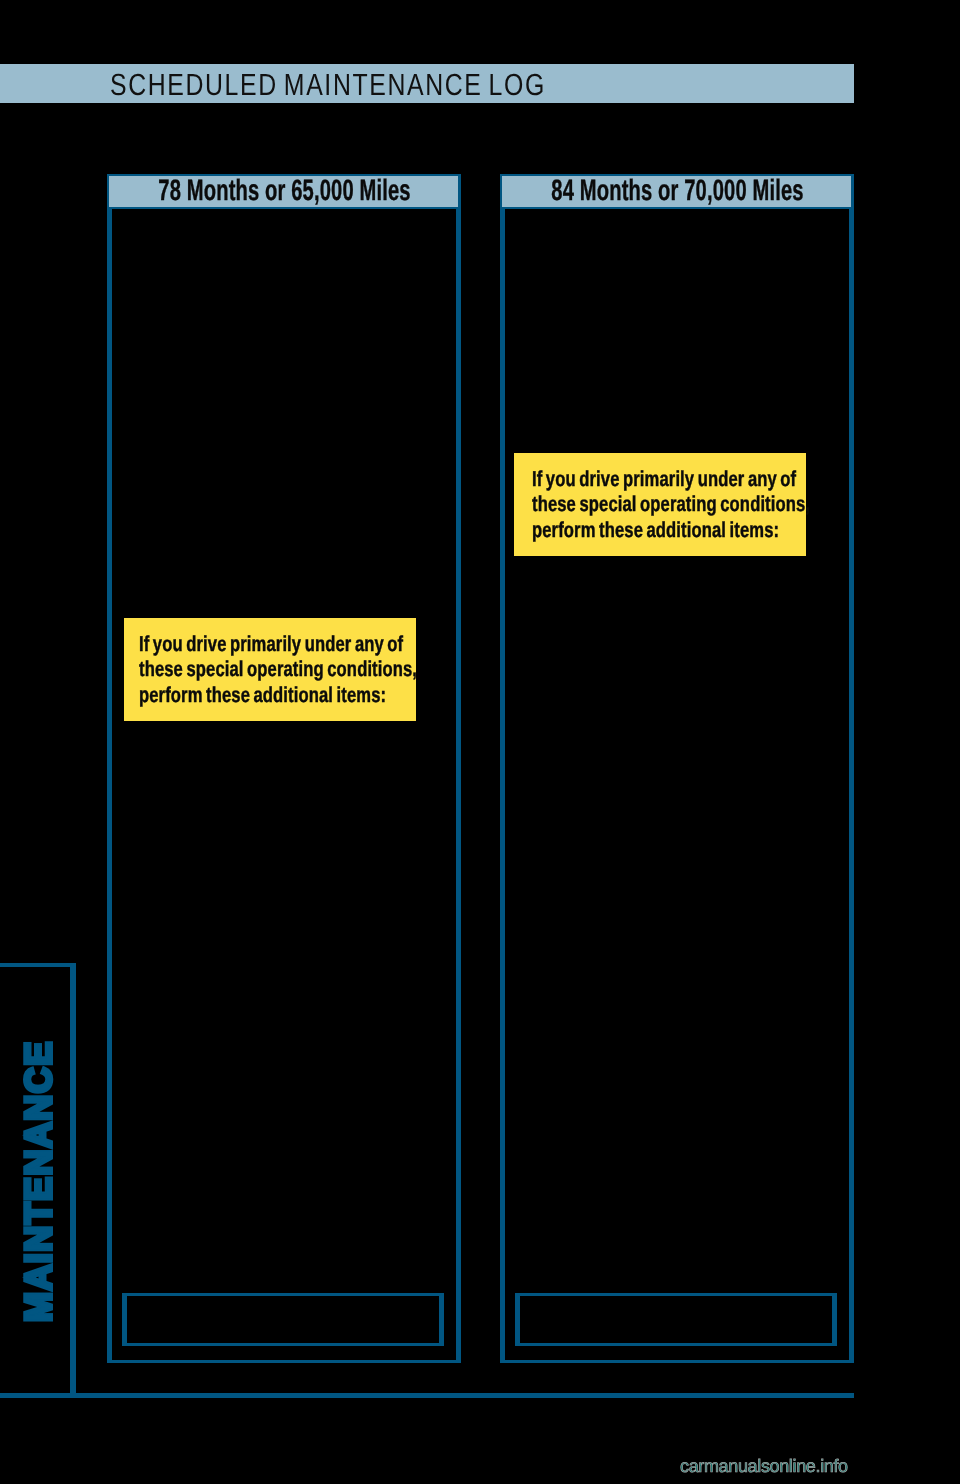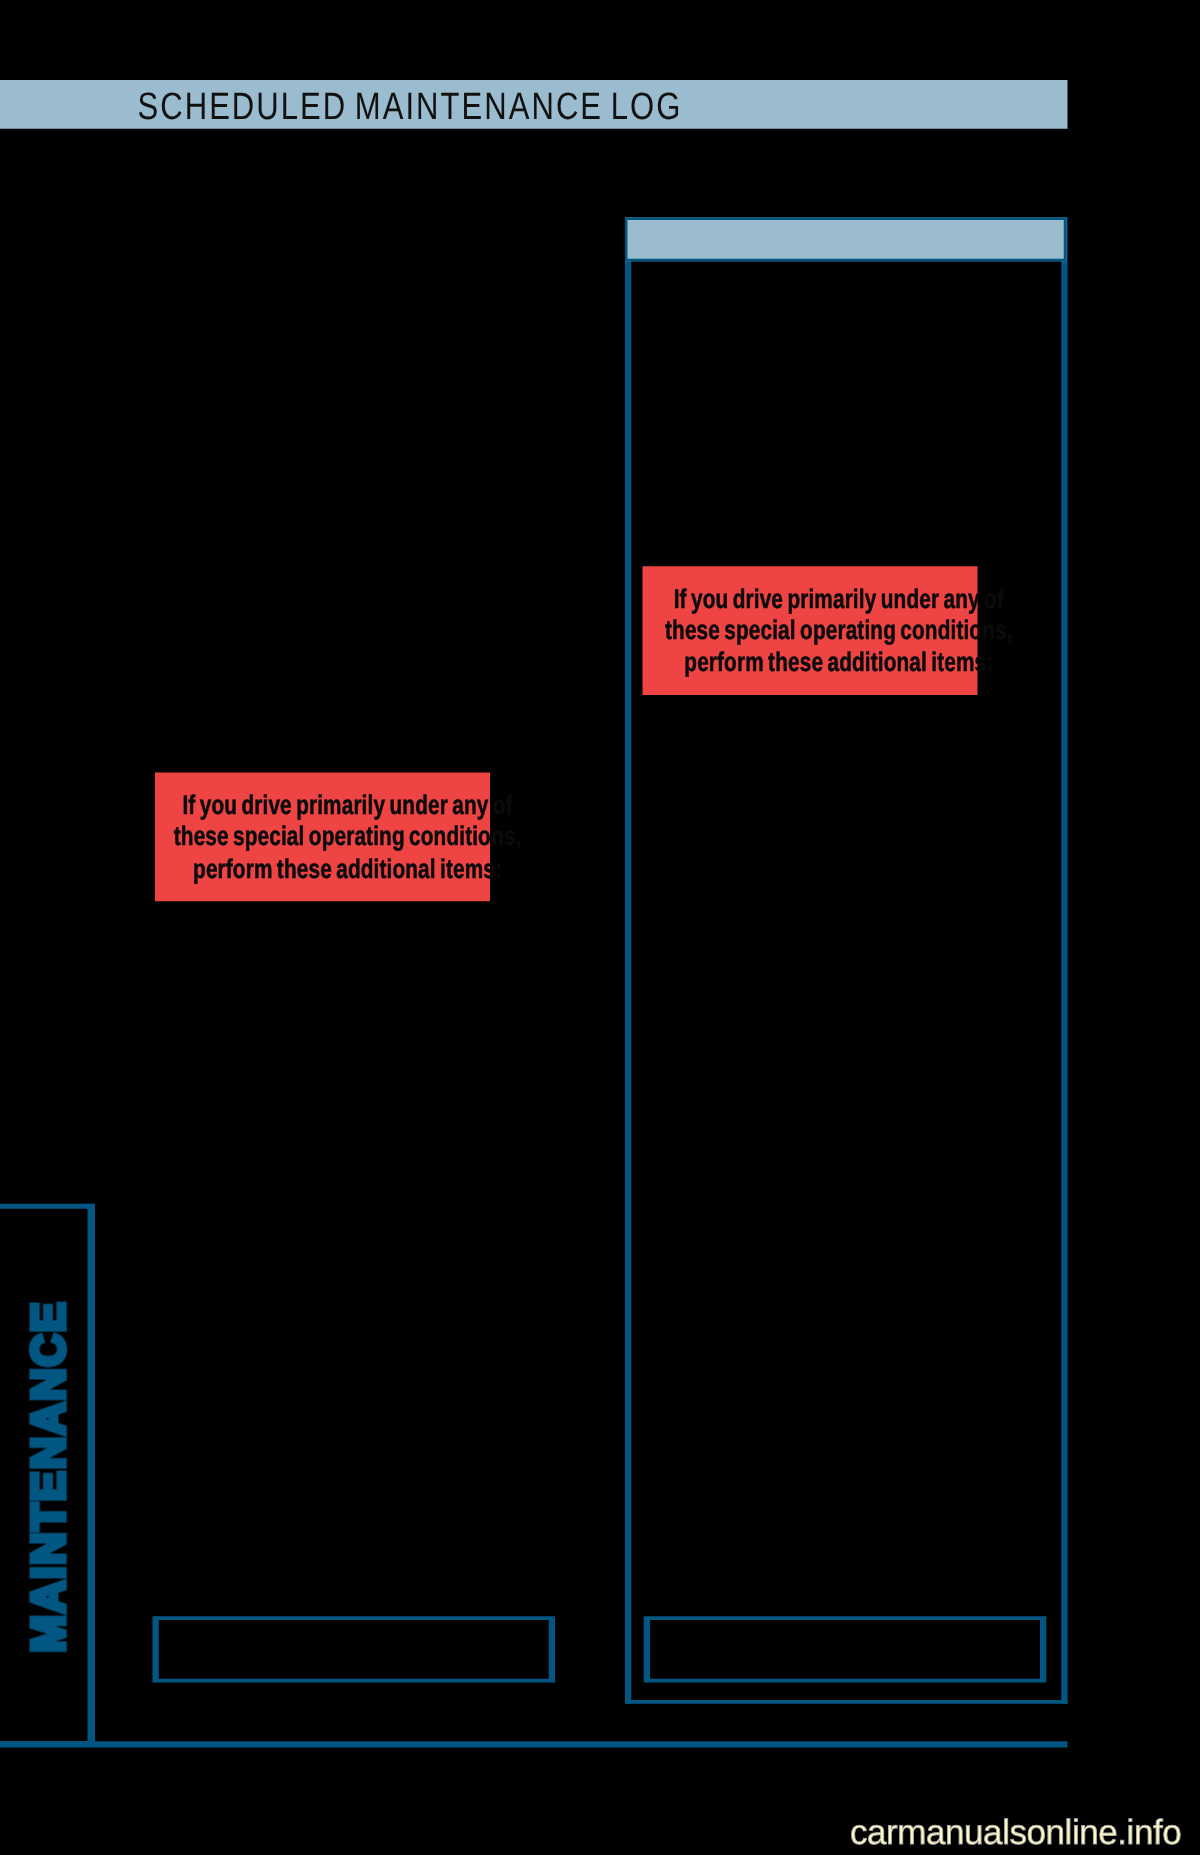--- a/index.html
+++ b/index.html
@@ -32,54 +32,60 @@
   .col.c1{left:107px;}
   .col.c2{left:500px;}
   .col-head{position:absolute;left:-5.2px;top:0;width:353.5px;height:34.5px;background:#9abcce;
        border:2.1px solid #015682;box-sizing:border-box;}
   .col-head-title{position:absolute;left:-12px;top:0;width:353.5px;height:34.5px;line-height:34.5px;
        text-align:center;font-size:29.5px;font-weight:700;color:#0b0b0b;white-space:nowrap;
        letter-spacing:0.2px;word-spacing:0px;-webkit-text-stroke:0.4px #0b0b0b;}
   .col-head-title > span{display:inline-block;transform:scaleX(0.684) translateZ(0);transform-origin:50% 50%;}
 
   
-  .note{position:absolute;width:268px;height:103px;background:#ef4444;text-align:center;}
+  .note{position:absolute;width:292px;height:103px;background:#fde047;}
   .note-text{position:absolute;left:14.6px;top:12.5px;font-size:21.6px;font-weight:700;
        line-height:25.7px;color:#0b0b0b;white-space:nowrap;word-spacing:-1.6px;letter-spacing:0.15px;
        -webkit-text-stroke:0.45px #0b0b0b;}
   .note-text > span{display:block;transform:scaleX(0.769) translateZ(0);transform-origin:0 50%;}
 
   
   .stamp-box{position:absolute;width:322px;height:53px;box-sizing:border-box;
        border:3.6px solid #015682;border-left-width:5px;border-right-width:5px;}
 
   .service-list{list-style:none;margin:0;padding:0;position:absolute;left:0;top:40px;width:100%;}
   .stamp-text{display:block;font-size:18px;color:#0b0b0b;padding:8px 10px;}
 
   
-  .watermark{position:absolute;left:680px;top:1456px;font-size:28px;font-weight:400;
-       color:#fef9c3;letter-spacing:-0.35px;white-space:nowrap;line-height:20px;
+  .watermark{position:absolute;left:680px;top:1456px;font-size:18px;font-weight:400;
+       color:#0f766e;letter-spacing:-0.35px;white-space:nowrap;line-height:20px;
        -webkit-text-stroke:0.7px #a6a6a6;transform:translateZ(0);}
 </style>
 </head>
 <body>
 
 <div class="page">
 
   <div class="banner"></div>
   <div class="banner-title">SCHEDULED MAINTENANCE LOG</div>
 
   <div class="side-tab"></div>
   <div class="side-tab-label">MAINTENANCE</div>
 
   <div class="bottom-rule"></div>
 
+  <div class="col c1">
+    <div class="col-head"></div>
+    <div class="col-head-title"><span>78 Months or 65,000 Miles</span></div>
+    <ul class="service-list"></ul>
+  </div>
 
   <div class="col c2">
     <div class="col-head"></div>
+    <div class="col-head-title"><span>84 Months or 70,000 Miles</span></div>
     <ul class="service-list"></ul>
   </div>
 
   <div class="note" style="left:124px;top:618px;">
     <div class="note-text">
       <span>If you drive primarily under any of</span>
       <span>these special operating conditions,</span>
       <span>perform these additional items:</span>
     </div>
   </div>

